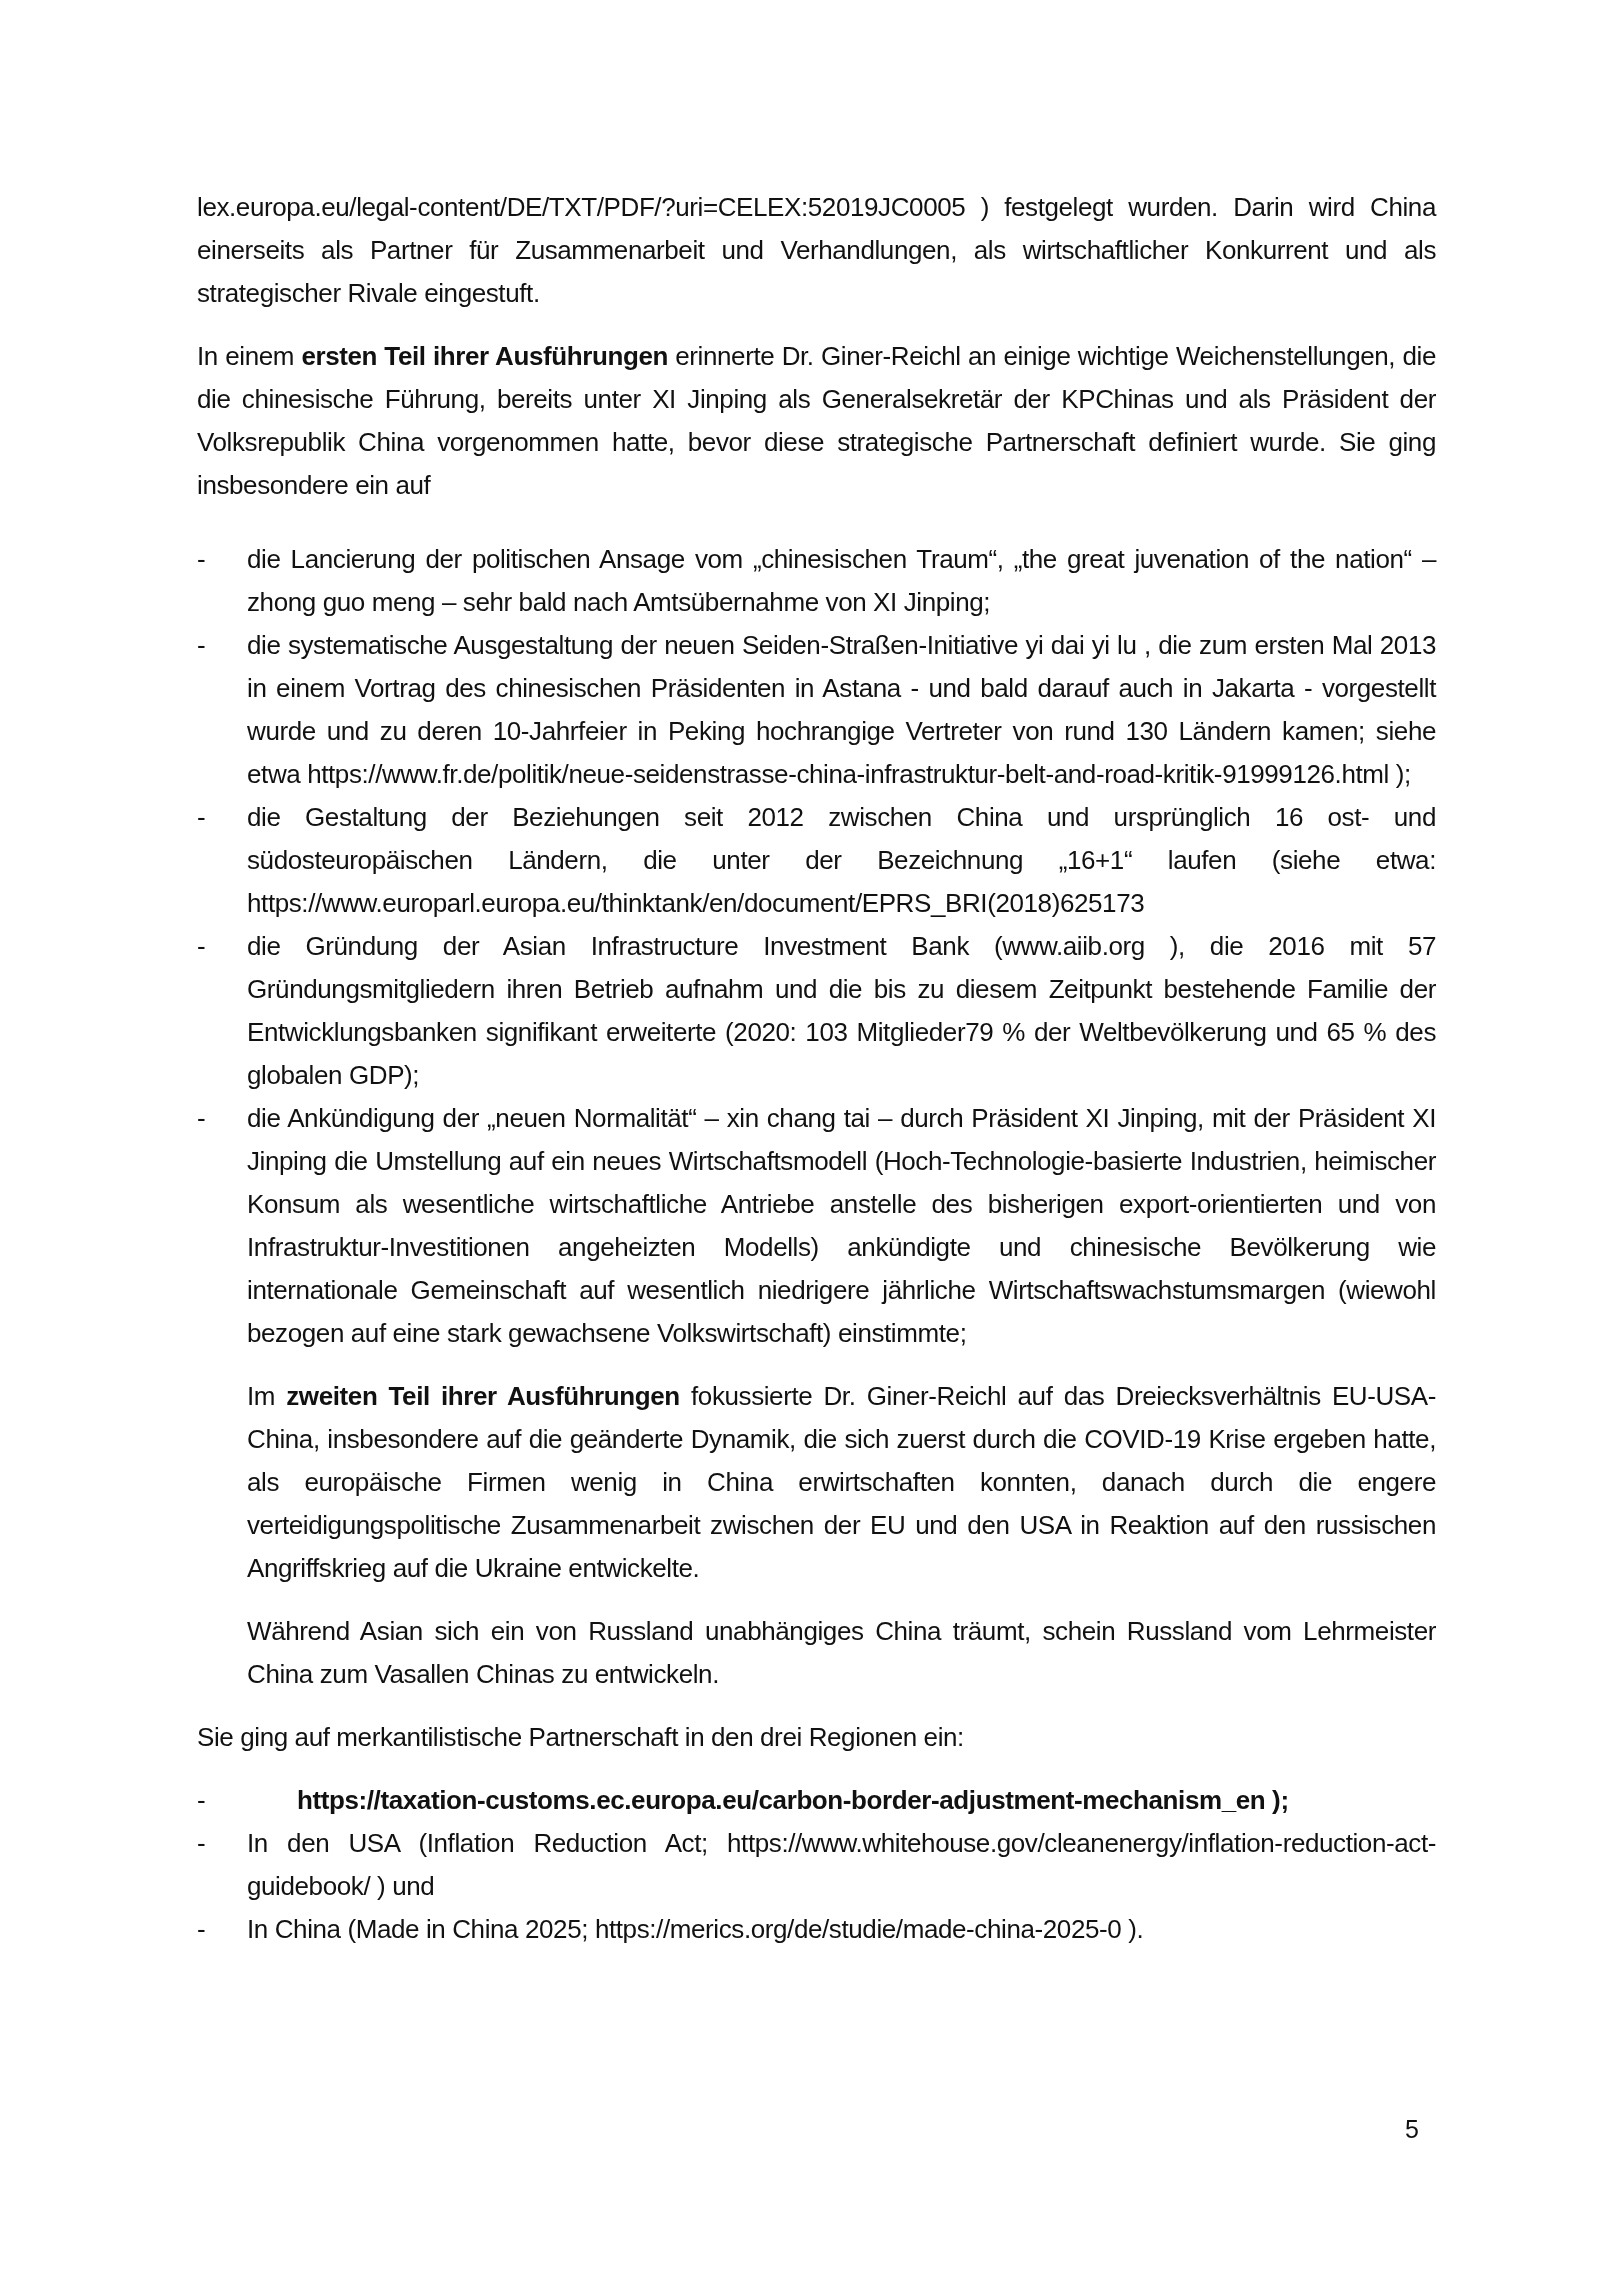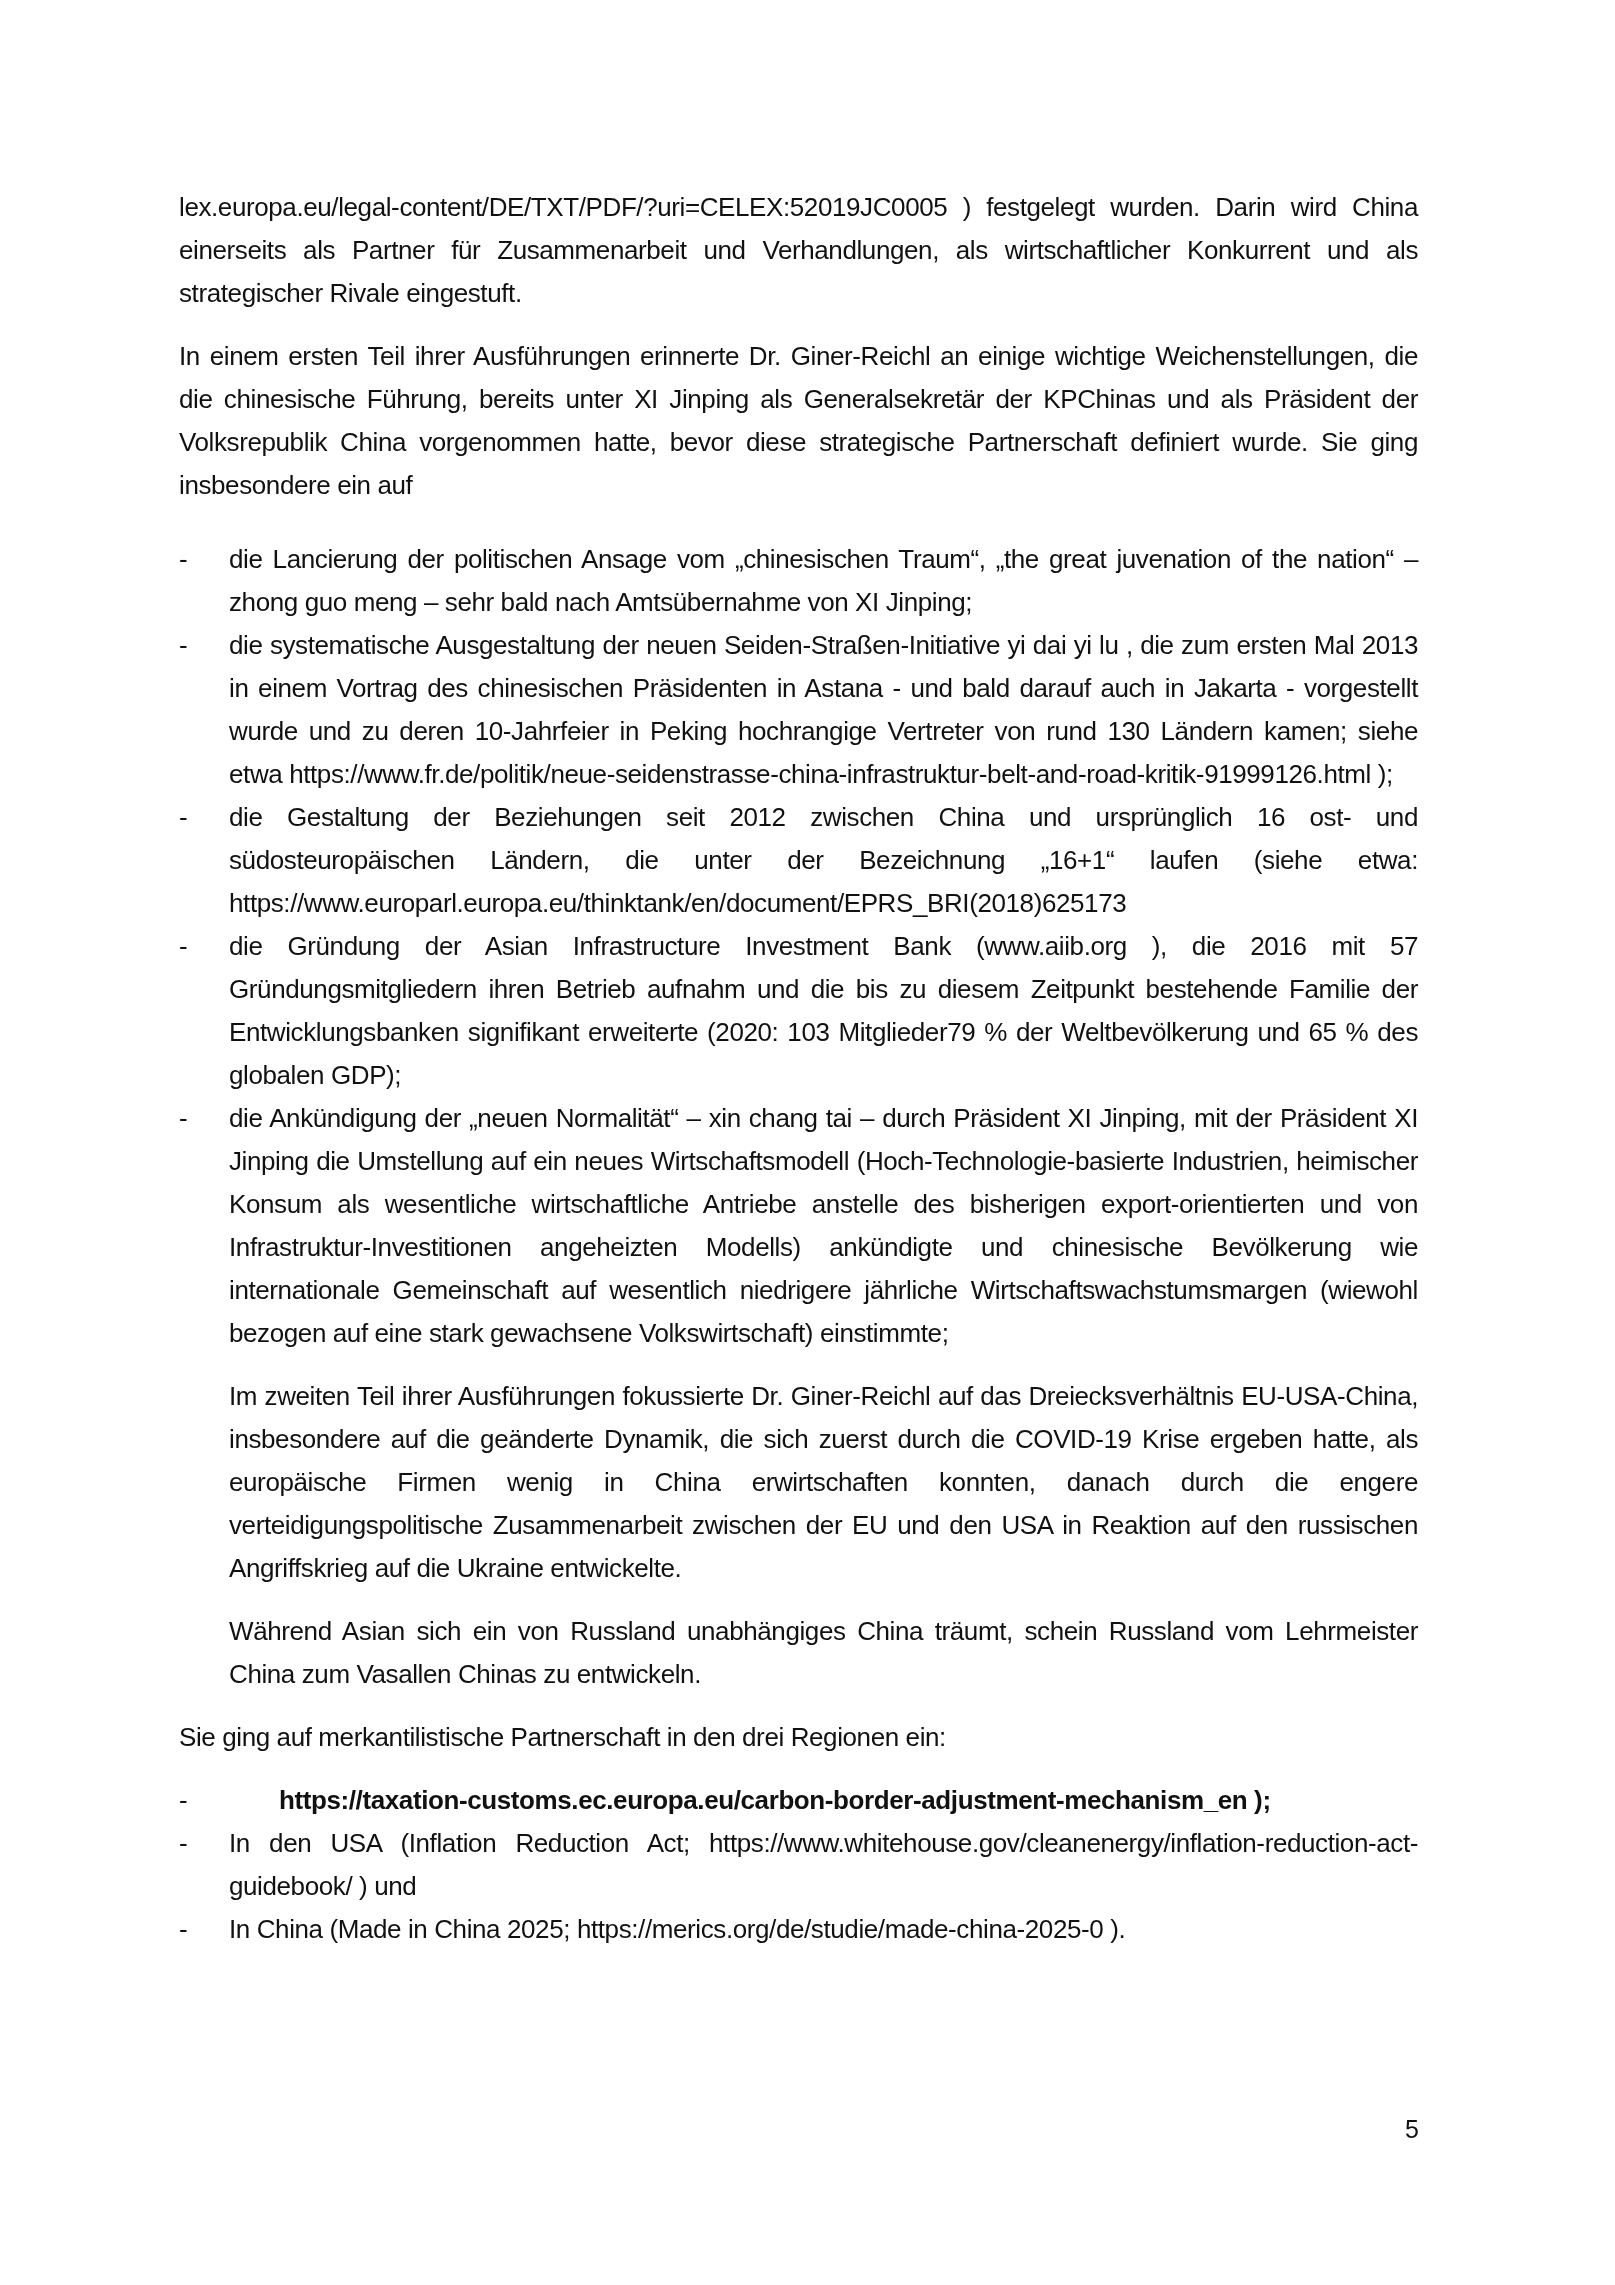--- a/index.html
+++ b/index.html
@@ -1,31 +1,31 @@
 <!DOCTYPE html>
 <html style="font-size:14.5px"><head>
 <meta charset="utf-8">
 <style>
   html, body { margin:0; padding:0; background:#ffffff; }
   body { width:1616px; height:2285px; position:relative; overflow:hidden; }
   .page {
-    position:absolute; left:179px; top:186px; width:1239px;
+    position:absolute; left:197px; top:186px; width:1239px;
     font-family:"Liberation Sans", sans-serif;
     font-size:26px; line-height:43px; color:#111111;
     letter-spacing:-0.4px;
   }
   .p { margin:0; text-align:justify; }
   .gap-s { height:20px; }
   .gap-m { height:31px; }
   ul.dash { list-style:none; margin:0; padding:0; }
   ul.dash li { position:relative; padding-left:50px; text-align:justify; }
   ul.dash li .bullet { position:absolute; left:0; top:0; }
   .indent { padding-left:50px; }
   .sub-url { padding-left:100px;font-weight:bold; }
-  b { font-weight:normal;margin-top:24px; }
+  b { font-weight:bold;margin-top:24px; }
   .pnum {
     position:absolute; left:1405px; top:2115px;
     font-family:"Liberation Sans", sans-serif; font-size:25px; color:#111;
   }
 </style>
 </head>
 <body>
 
 <div class="page">
   <p class="p">lex.europa.eu/legal-content/DE/TXT/PDF/?uri=CELEX:52019JC0005 ) festgelegt wurden. Darin wird China einerseits als Partner für Zusammenarbeit und Verhandlungen, als wirtschaftlicher Konkurrent und als strategischer Rivale eingestuft.</p>

